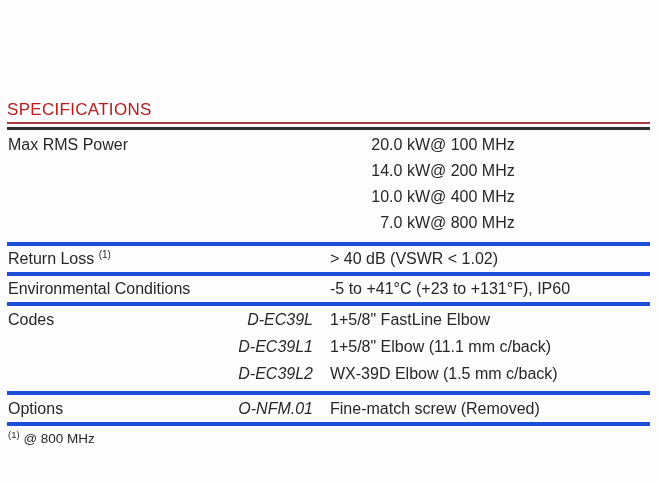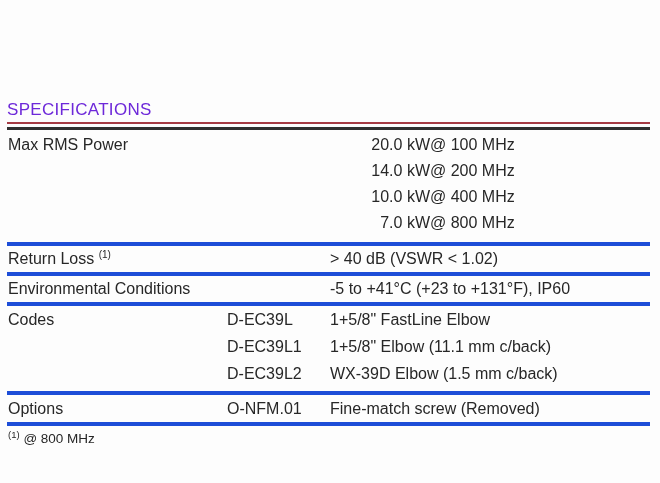--- a/index.html
+++ b/index.html
@@ -19,38 +19,38 @@
   .content {
     position: absolute;
     left: 7px;
     top: 101px;
     width: 643px;
   }
   .heading {
     font-size: 17px;
     line-height: 18px;
     letter-spacing: 0.3px;
-    color: #6d28d9;
+    color: #b91c1c;
     padding-bottom: 3px;
     border-bottom: 2px solid #a63b44;
   }
   .spec-table {
     margin-top: 3px;
     border-top: 3px solid #303030;
     font-size: 16px;
   }
   .row {
     display: grid;
     grid-template-columns: 220px 86px 1fr;
     border-bottom: 4px solid #1d4ed8;
     align-items: start;
   }
   .cell { min-height: 1px; }
   .cell.label { padding-left: 1px; }
-  .cell.code { text-align: left; white-space: nowrap; }
+  .cell.code { text-align: right; white-space: nowrap; font-style: italic; }
   .cell.value { padding-left: 17px; white-space: nowrap; }
 
   .row.power .cell { line-height: 26px; padding-top: 2px; padding-bottom: 6px; }
   .kw { display: inline-block; width: 100px; text-align: right; }
 
   .row.single .cell { line-height: 24px; padding-top: 1px; padding-bottom: 1px; }
 
   .row.multi .cell { line-height: 27px; padding-bottom: 4px; }
 
   .row.options .cell { line-height: 25px; padding-top: 1px; padding-bottom: 1px; }

